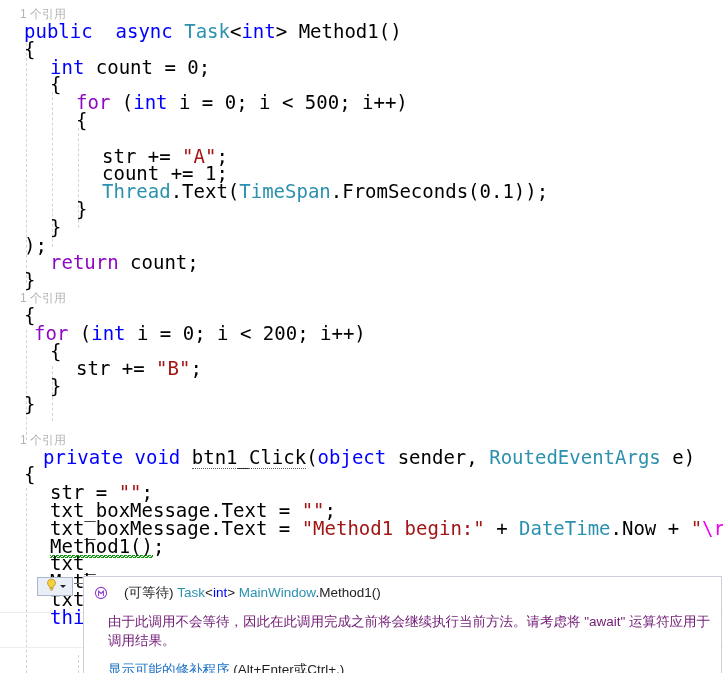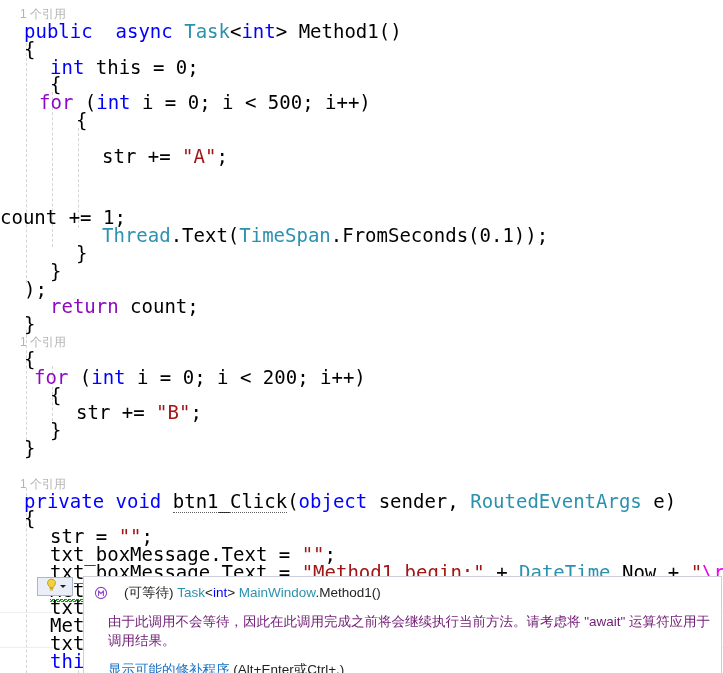--- a/index.html
+++ b/index.html
@@ -187,43 +187,43 @@
   <div class="guide" style="left:26px;  top:488px; height:185px;"></div>
   <div class="guide" style="left:78px;  top:655px; height:18px;"></div>
 
   <div class="hrule" style="top:612px;"></div>
   <div class="hrule" style="top:647px;"></div>
 
   <div class="code-surface" id="code-surface">
       <div class="codelens">1 个引用</div>
       <div class="code-line" style="padding-left: 24px;"><span class="kw">public</span><span class="plain">  </span><span class="kw">async</span><span class="plain"> </span><span class="type">Task</span><span class="punct">&lt;</span><span class="kw">int</span><span class="punct">&gt; </span><span class="plain">Method1</span><span class="punct">()</span></div>
       <div class="code-line" style="padding-left: 24px;"><span class="punct">{</span></div>
-      <div class="code-line" style="padding-left: 50px;"><span class="kw">int</span><span class="plain"> this = </span><span class="num">0</span><span class="punct">;</span></div>
+      <div class="code-line" style="padding-left: 50px;"><span class="kw">int</span><span class="plain"> count = </span><span class="num">0</span><span class="punct">;</span></div>
       <div class="code-line" style="padding-left: 50px;"><span class="punct">{</span></div>
-      <div class="code-line" style="padding-left: 39px;"><span class="ctrlkw">for</span><span class="punct"> (</span><span class="kw">int</span><span class="plain"> i = </span><span class="num">0</span><span class="plain">; i &lt; </span><span class="num">500</span><span class="plain">; i++)</span></div>
+      <div class="code-line" style="padding-left: 76px;"><span class="ctrlkw">for</span><span class="punct"> (</span><span class="kw">int</span><span class="plain"> i = </span><span class="num">0</span><span class="plain">; i &lt; </span><span class="num">500</span><span class="plain">; i++)</span></div>
       <div class="code-line" style="padding-left: 76px;"><span class="punct">{</span></div>
       <div class="blank-line"></div>
       <div class="code-line" style="padding-left: 102px;"><span class="plain">str += </span><span class="str">"A"</span><span class="punct">;</span></div>
-      <div class="code-line" style=" margin-top: 44px;"><span class="plain">count += </span><span class="num">1</span><span class="punct">;</span></div>
+      <div class="code-line" style="padding-left: 102px;"><span class="plain">count += </span><span class="num">1</span><span class="punct">;</span></div>
       <div class="code-line" style="padding-left: 102px;"><span class="type">Thread</span><span class="plain">.Text(</span><span class="type">TimeSpan</span><span class="plain">.FromSeconds(</span><span class="num">0.1</span><span class="punct">));</span></div>
       <div class="code-line" style="padding-left: 76px;"><span class="punct">}</span></div>
       <div class="code-line" style="padding-left: 50px;"><span class="punct">}</span></div>
       <div class="code-line" style="padding-left: 24px;"><span class="punct">);</span></div>
       <div class="code-line" style="padding-left: 50px;"><span class="ctrlkw">return</span><span class="plain"> count;</span></div>
       <div class="code-line" style="padding-left: 24px;"><span class="punct">}</span></div>
       <div class="codelens">1 个引用</div>
       <div class="code-line" style="padding-left: 24px;"><span class="punct">{</span></div>
       <div class="code-line" style="padding-left: 34px;"><span class="ctrlkw">for</span><span class="punct"> (</span><span class="kw">int</span><span class="plain"> i = </span><span class="num">0</span><span class="plain">; i &lt; </span><span class="num">200</span><span class="plain">; i++)</span></div>
       <div class="code-line" style="padding-left: 50px;"><span class="punct">{</span></div>
       <div class="code-line" style="padding-left: 76px;"><span class="plain">str += </span><span class="str">"B"</span><span class="punct">;</span></div>
       <div class="code-line" style="padding-left: 50px;"><span class="punct">}</span></div>
       <div class="code-line" style="padding-left: 24px;"><span class="punct">}</span></div>
       <div class="blank-line"></div>
       <div class="codelens">1 个引用</div>
-      <div class="code-line" style="padding-left: 24px;"><span class="kw">private</span><span class="plain"> </span><span class="kw">void</span><span class="plain"> </span><span class="plain rename">btn1_Click</span><span class="punct">(</span><span class="kw">object</span><span class="plain"> sender, </span><span class="type">RoutedEventArgs</span><span class="plain"> e)</span></div>
+      <div class="code-line" style="padding-left: 24px; margin-left: 19px;"><span class="kw">private</span><span class="plain"> </span><span class="kw">void</span><span class="plain"> </span><span class="plain rename">btn1_Click</span><span class="punct">(</span><span class="kw">object</span><span class="plain"> sender, </span><span class="type">RoutedEventArgs</span><span class="plain"> e)</span></div>
       <div class="code-line" style="padding-left: 24px;"><span class="punct">{</span></div>
       <div class="code-line" style="padding-left: 50px;"><span class="plain">str = </span><span class="str">""</span><span class="punct">;</span></div>
       <div class="code-line" style="padding-left: 50px;"><span class="plain">txt_boxMessage.Text = </span><span class="str">""</span><span class="punct">;</span></div>
       <div class="code-line" style="padding-left: 50px;"><span class="plain">txt_boxMessage.Text = </span><span class="str">"Method1 begin:"</span><span class="plain"> + </span><span class="type">DateTime</span><span class="plain">.Now + </span><span class="str">"</span><span class="esc">\r\n</span><span class="str">"</span><span class="punct">;</span></div>
       <div class="code-line" style="padding-left: 50px;"><span class="plain squiggle">Method1()</span><span class="punct">;</span></div>
       <div class="code-line" style="padding-left: 50px;"><span class="plain">txt_</span></div>
       <div class="code-line" style="padding-left: 50px;"><span class="plain">Meth</span></div>
       <div class="code-line" style="padding-left: 50px;"><span class="plain">txt_</span></div>
       <div class="code-line" style="padding-left: 50px;"><span class="kw">this</span><span class="plain">.txt_box1.Text = str;</span></div>
     </div>

